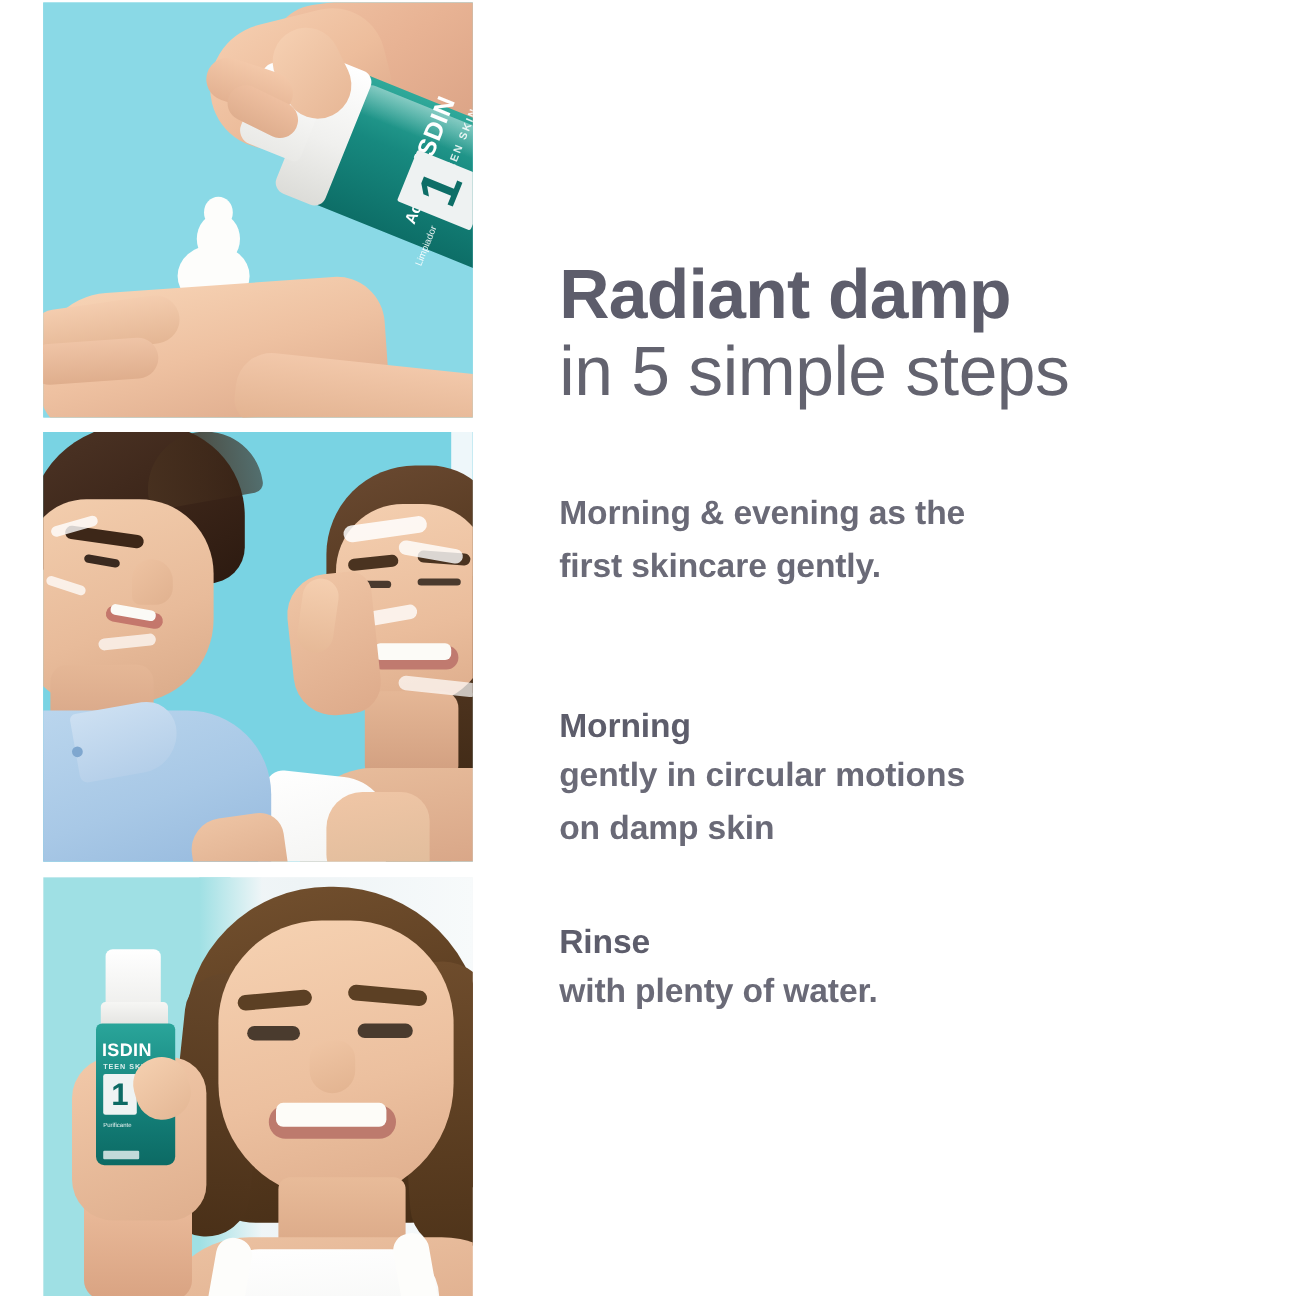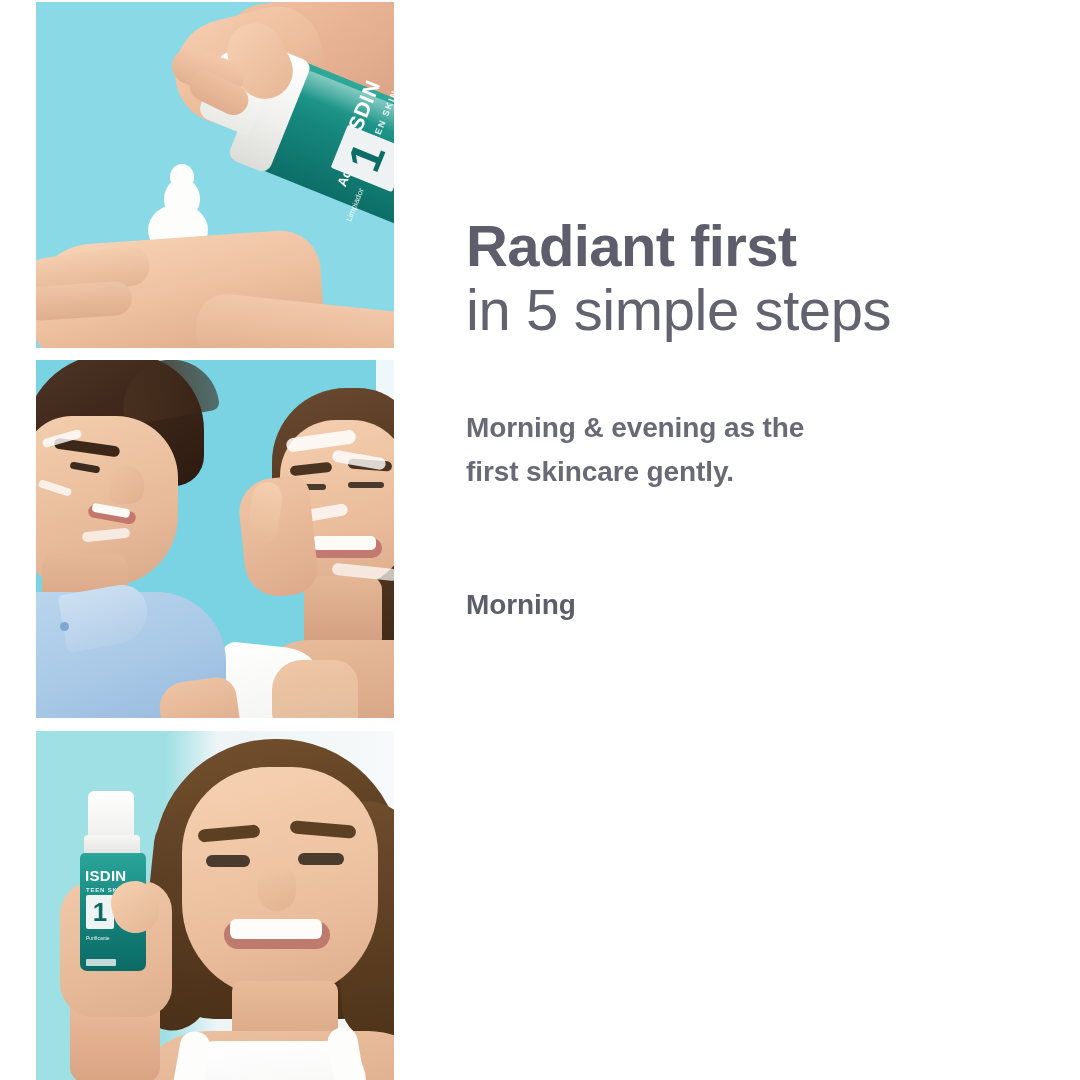--- a/index.html
+++ b/index.html
@@ -557,31 +557,41 @@
         <div class="p3-bottle-bar"></div>
       </div>
       <div class="p3-hand-thumb"></div>
     </div>
 
   </div>
 
   <div class="text-column">
 
     <div class="headline">
-      <div class="headline-line1">Radiant first</div>
+      <div class="headline-line1">Radiant damp</div>
       <div class="headline-line2">in 5 simple steps</div>
     </div>
 
     <div class="step" id="step-0">
       <div class="step-body">
         <span class="step-body-line">Morning &amp; evening as the</span>
         <span class="step-body-line">first skincare gently.</span>
       </div>
     </div>
 
     <div class="step" id="step-1">
       <div class="step-title">Morning</div>
-    </div>
-
+      <div class="step-body">
+        <span class="step-body-line">gently in circular motions</span>
+        <span class="step-body-line">on damp skin</span>
+      </div>
+    </div>
+
+    <div class="step" id="step-2">
+      <div class="step-title">Rinse</div>
+      <div class="step-body">
+        <span class="step-body-line">with plenty of water.</span>
+      </div>
+    </div>
 
   </div>
 
 </div>
 
 </body></html>

